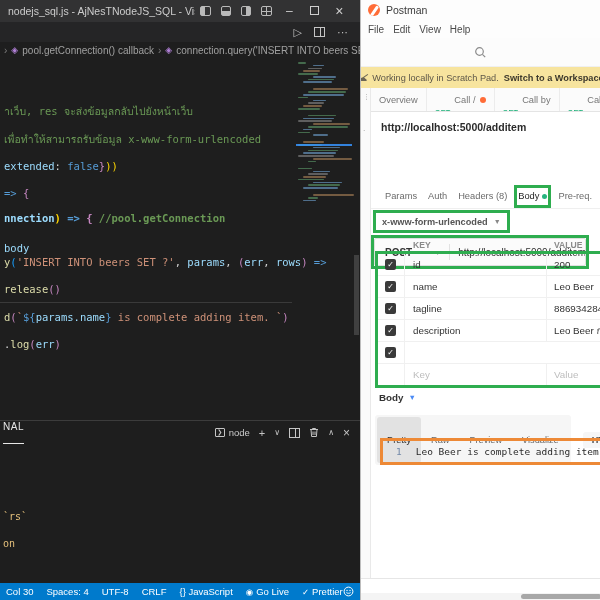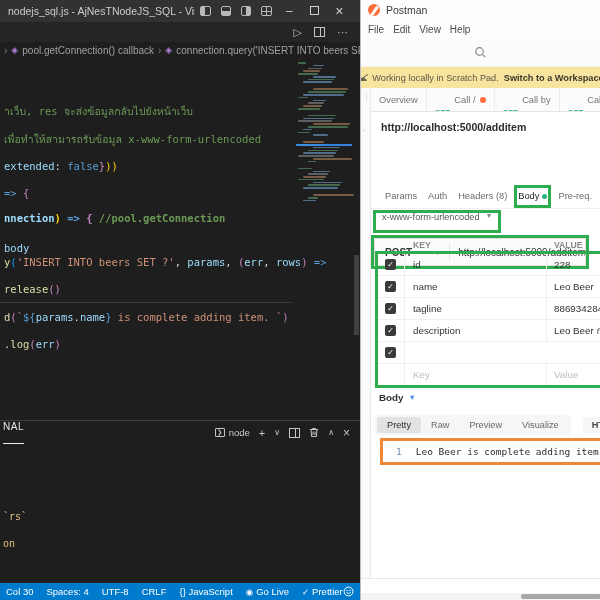--- a/index.html
+++ b/index.html
@@ -77,42 +77,42 @@
   .url-chev{color:#8a8a8a;font-size:7px;margin-left:22px;}
   .url-div{width:1px;height:16px;background:#e2e2e2;margin:0 8px;}
   .url-text{white-space:nowrap;overflow:hidden;}
   .anno-green{position:absolute;inset:-3px;border:3px solid #2ead4f;pointer-events:none;}
   .anno-orange{position:absolute;inset:-2px;border:3.5px solid #ed8936;pointer-events:none;}
   #req-tabs{position:absolute;left:10px;right:0;top:96px;height:25px;display:flex;align-items:center;gap:11px;padding-left:14px;font-size:9.3px;color:#6b6b6b;border-bottom:1px solid #efefef;white-space:nowrap;overflow:visible;}
   .req-tab{position:relative;display:flex;align-items:center;gap:3px;height:100%;}
   .req-tab.active{color:#1f1f1f;}
   .req-tab.active .ut{position:absolute;left:0;right:0;bottom:0;height:2px;background:#ff6c37;}
   .body-dot{width:5px;height:5px;border-radius:50%;background:#26b47f;}
-  .bodytype-wrap{position:absolute;left:14px;top:124px;height:19px;display:inline-flex;align-items:flex-start;gap:6px;padding:0 7px;font-size:9.2px;color:#555;}
+  .bodytype-wrap{position:absolute;left:14px;top:124px;height:19px;display:inline-flex;align-items:center;gap:6px;padding:0 7px;font-size:9.2px;color:#555;font-weight:bold;}
   .bt-chev{font-size:7px;color:#888;}
   
   #kv-table{position:absolute;left:16px;right:0;top:152px;font-size:9.8px;}
   .kv-head{display:flex;height:12px;color:#8a8a8a;font-size:8.6px;font-weight:bold;}
   .kv-head .c1{width:28px;}
   .kv-head .c2{width:142px;padding-left:8px;}
   .kv-head .c3{flex:1;padding-left:7px;}
   #kv-rows{position:relative;margin-top:2px;}
   .kv-row{display:flex;align-items:center;height:22px;border-bottom:1px solid #f0f0f0;}
   .kv-row .c1{width:28px;display:flex;justify-content:center;border-right:1px solid #f0f0f0;height:100%;align-items:center;}
   .kv-row .c2{width:142px;padding-left:8px;color:#333;border-right:1px solid #f0f0f0;height:100%;display:flex;align-items:center;}
   .kv-row .c3{flex:1;padding-left:7px;color:#333;white-space:nowrap;overflow:hidden;height:100%;display:flex;align-items:center;}
   .kv-row.placeholder .c2,.kv-row.placeholder .c3{color:#bdbdbd;}
   .cbx{width:11px;height:11px;background:#3a3a3a;border-radius:2px;color:#fff;font-size:8px;line-height:11px;text-align:center;}
   .kv-anno{position:absolute;top:-3px;bottom:-2px;left:-2px;right:-12px;border:3px solid #2ead4f;pointer-events:none;}
   
   #resp-label{position:absolute;left:18px;top:304px;display:flex;align-items:center;gap:5px;font-size:9.8px;color:#333;font-weight:bold;}
   .resp-chev{color:#4c8bf5;font-size:7.5px;font-weight:normal;}
   #resp-tabsbar{position:absolute;left:14px;top:327px;display:flex;align-items:center;gap:12px;}
   #resp-tabs{display:flex;background:#f6f6f6;border-radius:3px;padding:2px;}
-  .resp-tab{padding:3px 10px;font-size:9.2px;color:#666;border-radius:3px;white-space:nowrap;}
+  .resp-tab{padding:18px 10px;font-size:9.2px;color:#666;border-radius:3px;white-space:nowrap;}
   .resp-tab.active{background:#e2e2e2;color:#2d2d2d;}
   #resp-format{padding:3px 9px;font-size:9.2px;font-weight:bold;color:#4a4a4a;background:#f6f6f6;border-radius:3px;}
   .resp-line{position:absolute;left:21px;top:352px;display:inline-flex;gap:14px;padding:6px 12px 6px 14px;font-family:"DejaVu Sans Mono",monospace;font-size:9.5px;color:#2b2b2b;white-space:nowrap;}
   .resp-ln{color:#7188a8;}
   #pm-footer{position:absolute;left:0;right:0;top:490px;height:15px;background:#ffffff;border-top:1px solid #e6e6e6;}
   #pm-hscroll{position:absolute;left:0;right:0;bottom:0;height:7px;background:#f4f4f4;}
   #pm-hthumb{position:absolute;right:0;top:1px;width:80px;height:5px;background:#a8a8a8;border-radius:3px;}
   svg{display:block;}
 </style>
 </head>
@@ -384,21 +384,21 @@
           <span class="c2">KEY</span>
           <span class="c3">VALUE</span>
         </div>
         <div id="kv-rows">
           <div class="kv-anno"></div>
         <div class="kv-row">
               <span class="c1">
                 <span class="cbx">✓</span>
               </span>
               <span class="c2">id</span>
-              <span class="c3">228</span>
+              <span class="c3">200</span>
             </div>
             <div class="kv-row">
               <span class="c1">
                 <span class="cbx">✓</span>
               </span>
               <span class="c2">name</span>
               <span class="c3">Leo Beer</span>
             </div>
             <div class="kv-row">
               <span class="c1">

